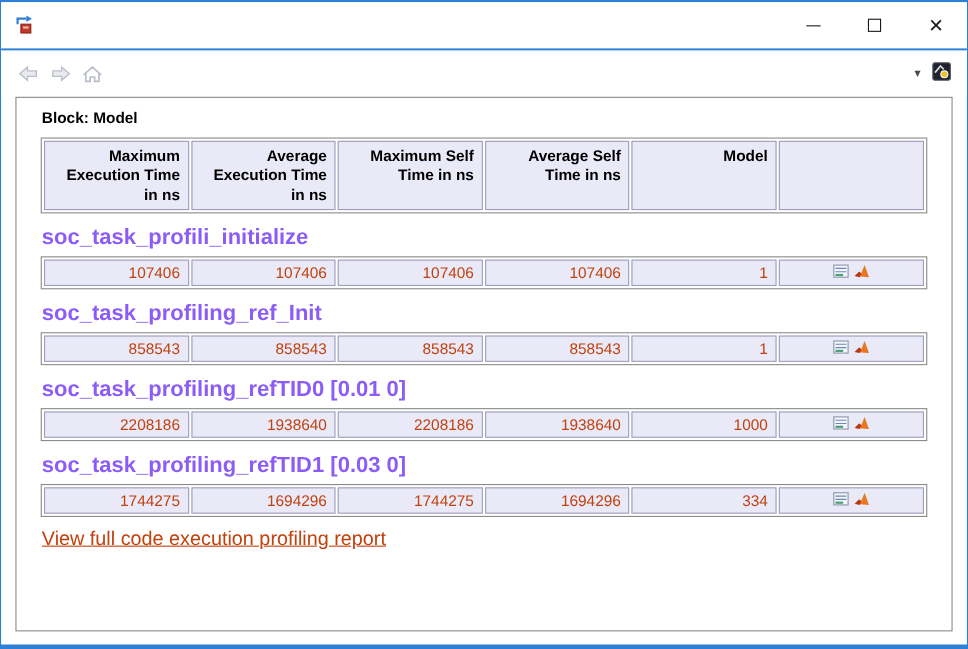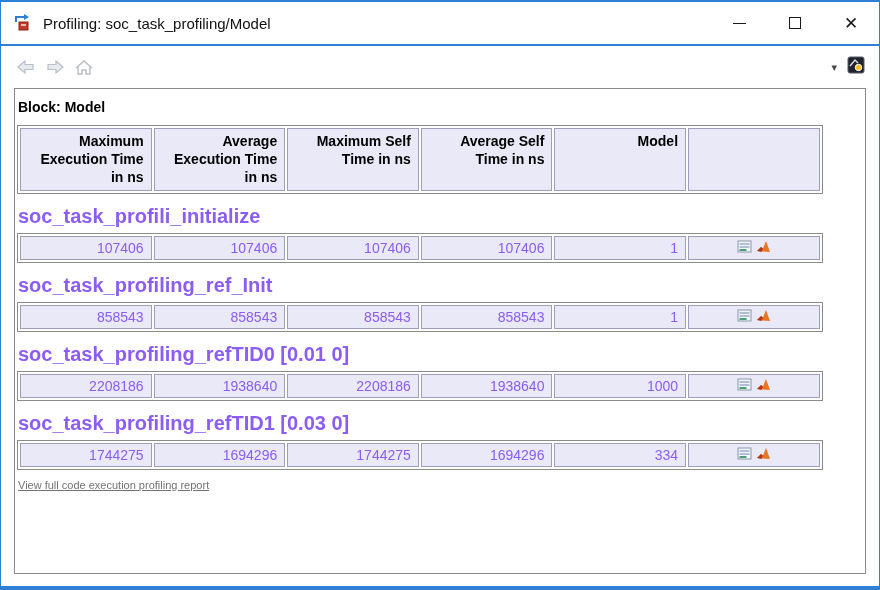--- a/index.html
+++ b/index.html
@@ -47,21 +47,21 @@
   .nav-group { display: flex; align-items: center; gap: 7px; }
   .nav-icon { width: 22px; height: 20px; display: inline-flex; align-items: center; justify-content: center; }
   .toolbar-right { margin-left: auto; display: flex; align-items: center; gap: 10px; }
   .dd-arrow { font-size: 11px; color: #4a4a4a; line-height: 1; }
   
   .content {
     flex: 1 1 auto;
     margin: 0 13px 12px 13px;
     border: 1px solid #8a8a8a;
     background: #ffffff;
-    padding: 10px 8px 8px 1px;
+    padding: 10px 8px 8px 21px;
     overflow: hidden;
   }
   .block-title { font-weight: bold; font-size: 14px; color: #000; margin: 0 0 10px 2px; }
   .ptable {
     border-collapse: separate;
     border-spacing: 2px;
     table-layout: fixed;
     width: 806px;
     background: #ffffff;
     border: 1px solid #8a8a8a;
@@ -76,48 +76,47 @@
   }
   .ptable th {
     font-weight: bold;
     text-align: right;
     vertical-align: top;
     height: 56px;
     line-height: 1.3;
     color: #000;
   }
   .ptable th.left, .ptable td.left { text-align: right; }
-  .ptable td { text-align: right; height: 15px; color: #8b5cf6; }
+  .ptable td { text-align: right; height: 15px; color: #c2410c; }
   .ptable td.icons { text-align: center; padding: 1px 2px; }
   .cell-icons { display: inline-flex; align-items: center; gap: 3px; vertical-align: middle; }
   .section-name { font-weight: bold; font-size: 20px; color: #8b5cf6; margin: 11px 0 5px 2px; }
   .report-link {
     display: inline-block;
     margin: 9px 0 0 2px;
-    color: #737373;
+    color: #c2410c;
     text-decoration: underline;
-    font-size: 11px;
+    font-size: 18px;
     cursor: pointer;
   }
 </style>
 </head>
 <body>
 
 <div class="window">
 
   <div class="titlebar">
     <span class="app-icon">
       <svg width="20" height="20" viewBox="0 0 20 20">
         <polyline points="3,9 3,4 11,4" fill="none" stroke="#2e80d6" stroke-width="2"></polyline>
         <polygon points="11,1 16,4 11,7" fill="#2e80d6"></polygon>
         <rect x="6" y="9" width="9" height="8" fill="#c0392b" stroke="#8e2418" stroke-width="1"></rect>
         <rect x="8" y="11" width="5" height="2" fill="#f0b9b0"></rect>
       </svg>
     </span>
-    <span class="title">Profiling: soc_task_profiling/Model</span>
     <div class="win-controls">
       <span class="win-btn">
           <span class="min-glyph"></span>
         </span>
       <span class="win-btn">
           <span class="max-glyph"></span>
         </span>
       <span class="win-btn">
           <span class="close-glyph">✕</span>
         </span>

